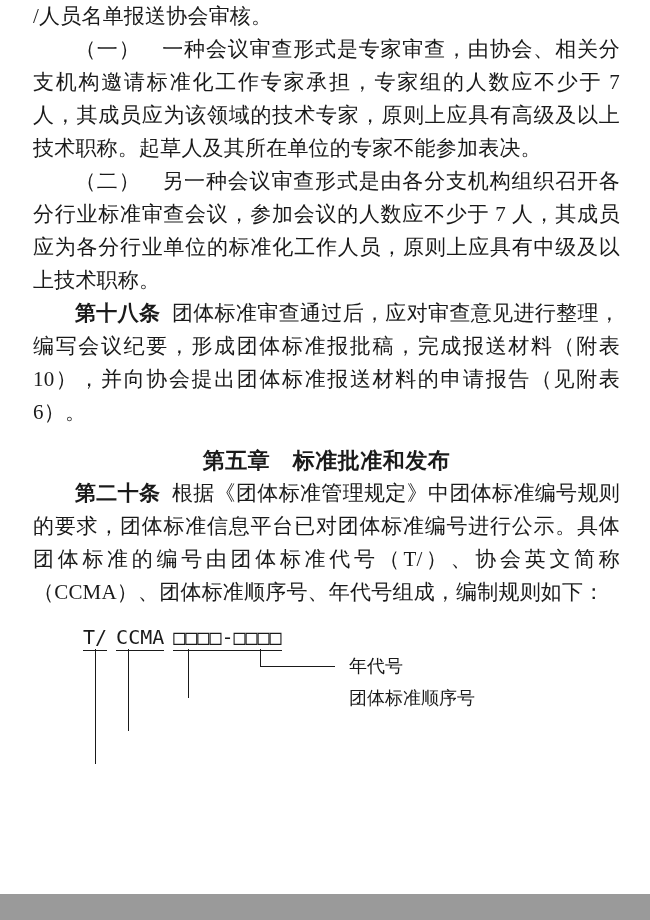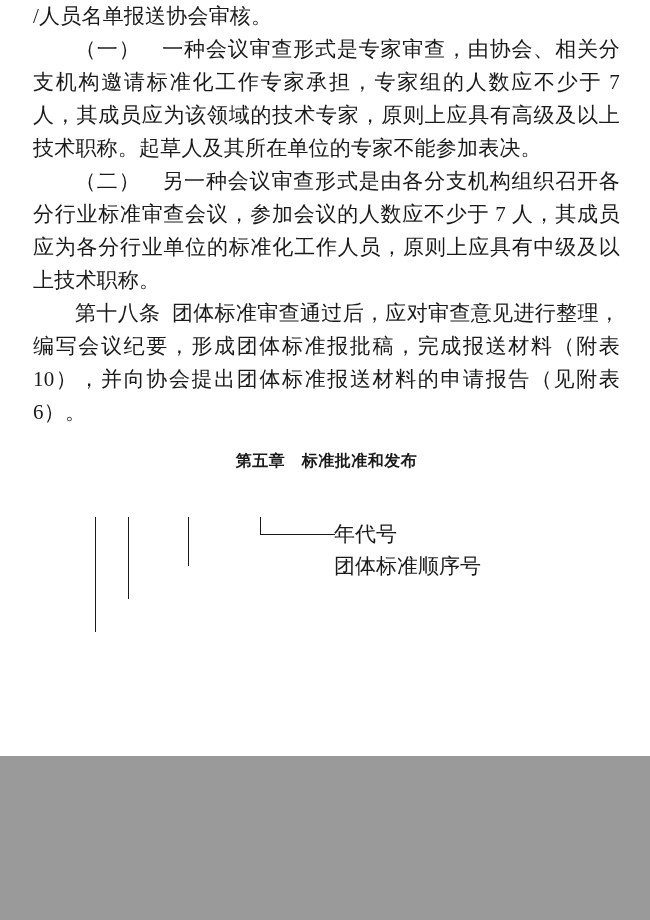--- a/index.html
+++ b/index.html
@@ -3,40 +3,40 @@
 <meta charset="utf-8">
 <style>
   html, body { margin: 0; padding: 0; }
   body {
     background: #9a9a9a;
     font-family: "Liberation Serif", "DejaVu Serif", serif;
   }
   .page {
     position: relative;
     width: 650px;
-    height: 756px;
+    height: 894px;
     margin: 0 auto;
     background: #ffffff;
     color: #1a1a1a;
     box-sizing: border-box;
     padding: 0 30px 0 33px;
     overflow: hidden;
   }
   .para {
     margin: 0;
     font-size: 21px;
     line-height: 33px;
     text-align: justify;
     letter-spacing: 0.2px;
   }
   .para.indent { text-indent: 2em; }
-  .term { font-weight: normal; margin-right: 0.55em; }
+  .term { font-weight: bold; margin-right: 0.55em; }
   .chapter {
     margin: 15px 0 0 0;
-    font-size: 16px;
+    font-size: 22px;
     line-height: 33px;
     font-weight: bold;
     text-align: center;
     letter-spacing: 0.5px;
   }
   
   .diagram {
     position: relative;
     height: 152px;
     margin: 16px 0 9px 0;
@@ -68,22 +68,22 @@
   .vline.v3 { left: 155px; height: 49px; }
   .vline.v4 { left: 227px; height: 17px; }
   .hline {
     position: absolute;
     height: 0;
     border-top: 1.5px solid #1a1a1a;
   }
   .hline.h1 { left: 227px; top: 41px;  width: 75px; }
   .dlabel {
     position: absolute;
-    left: 301px;
-    font-size: 21px;
+    left: 316px;
+    font-size: 18px;
     line-height: 22px;
     white-space: nowrap;
   }
   .dlabel.l1 { top: 30px; }
   .dlabel.l2 { top: 62px; }
 </style>
 </head>
 <body>
 
 <div class="page">
@@ -93,22 +93,26 @@
 
   <p class="para indent"><span>（一）　一种会议审查形式是专家审查，由协会、相关分支机构邀请标准化工作专家承担，专家组的人数应不少于 7 人，其成员应为该领域的技术专家，原则上应具有高级及以上技术职称。起草人及其所在单位的专家不能参加表决。</span></p>
 
   <p class="para indent"><span>（二）　另一种会议审查形式是由各分支机构组织召开各分行业标准审查会议，参加会议的人数应不少于 7 人，其成员应为各分行业单位的标准化工作人员，原则上应具有中级及以上技术职称。</span></p>
 
   <p class="para indent"><b class="term">第十八条</b><span>团体标准审查通过后，应对审查意见进行整理，编写会议纪要，形成团体标准报批稿，完成报送材料（附表 10），并向协会提出团体标准报送材料的申请报告（见附表 6）。</span></p>
 
   <h2 class="chapter">第五章　标准批准和发布</h2>
 
 
+  <p class="para indent"><b class="term">第二十条</b><span>根据《团体标准管理规定》中团体标准编号规则的要求，团体标准信息平台已对团体标准编号进行公示。具体团体标准的编号由团体标准代号（T/）、协会英文简称（CCMA）、团体标准顺序号、年代号组成，编制规则如下：</span></p>
 
   <div class="diagram">
+    <div class="formula">
+      <span class="seg">T/</span><span class="seg">CCMA</span><span class="seg">□□□□-□□□□</span>
+    </div>
 
     <div class="vline v1"></div>
     <div class="vline v2"></div>
     <div class="vline v3"></div>
     <div class="vline v4"></div>
 
     <div class="hline h1"></div>
 
     <div class="dlabel l1">年代号</div>
     <div class="dlabel l2">团体标准顺序号</div>

